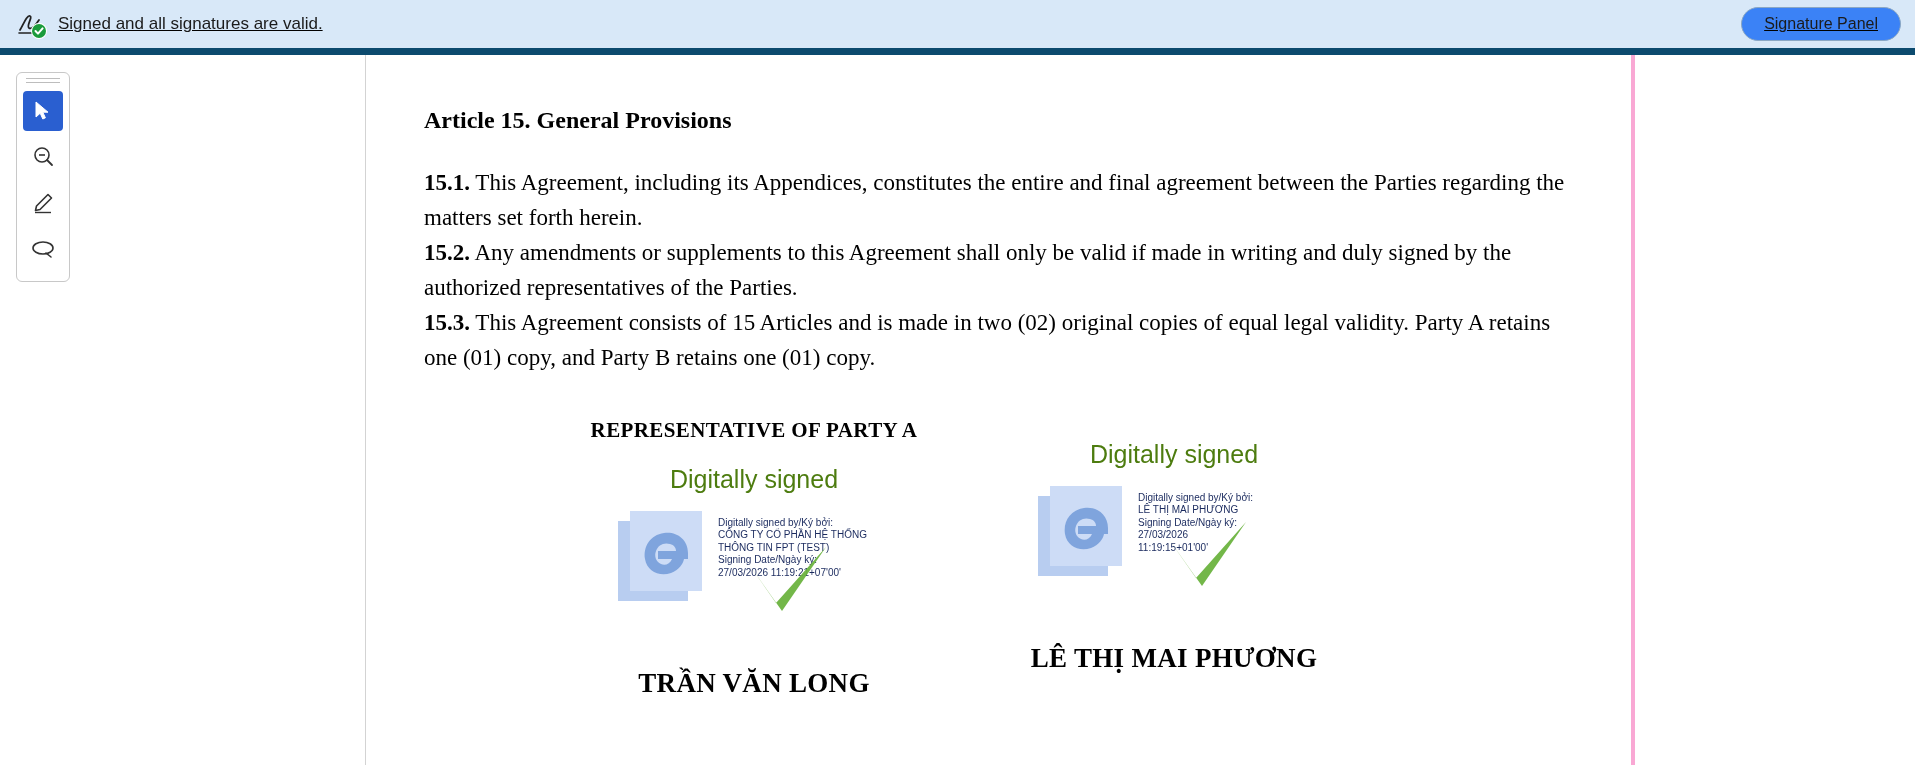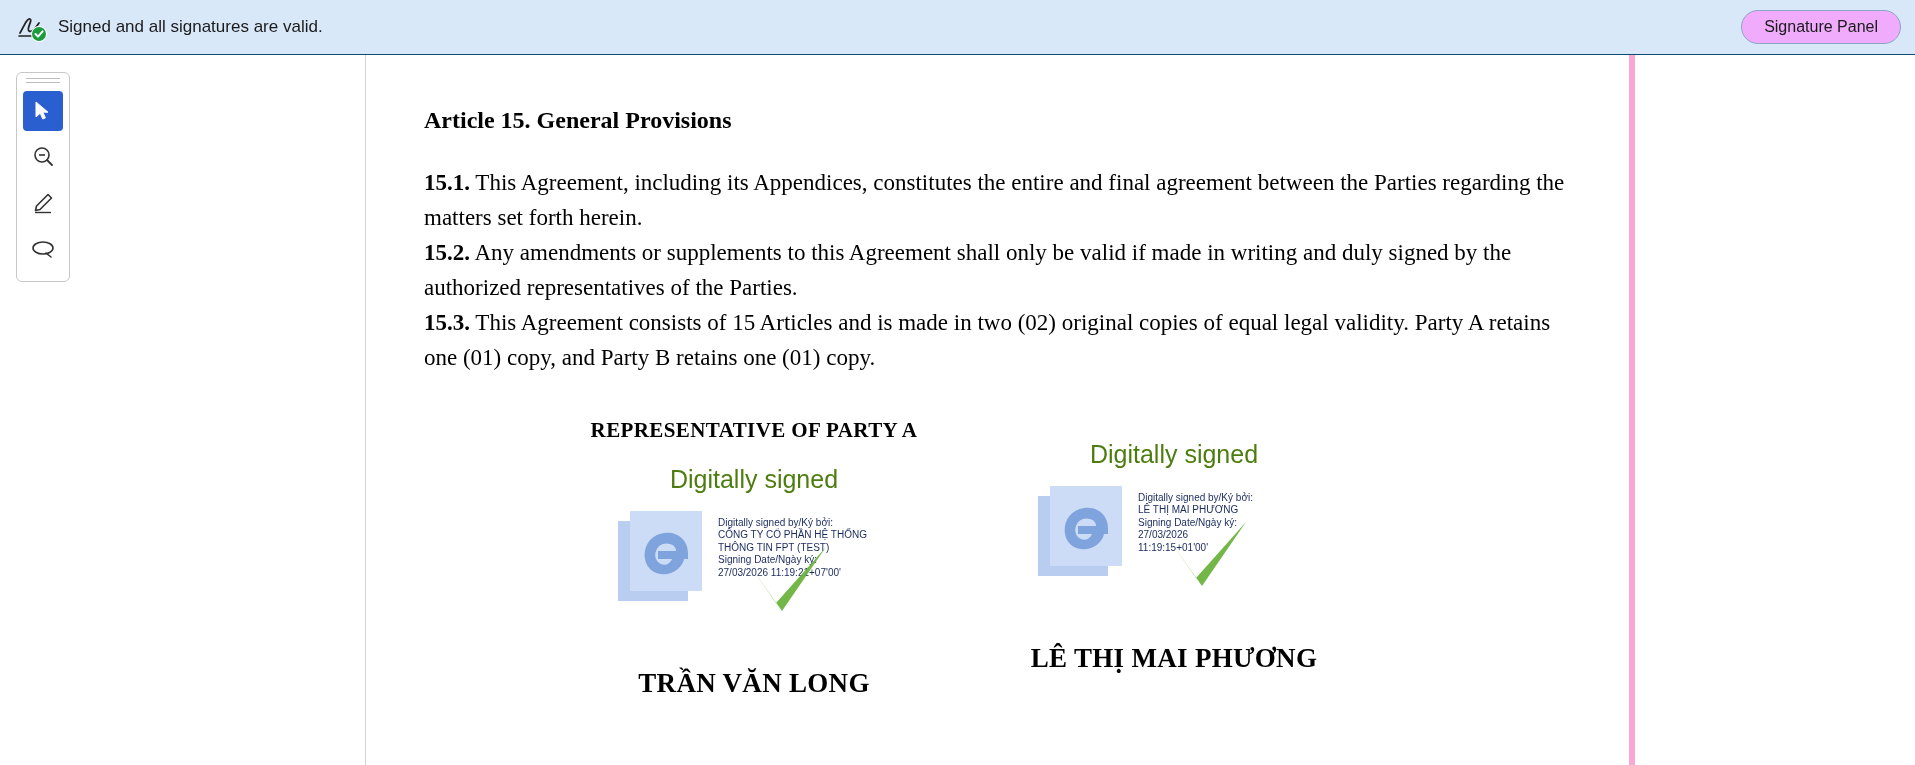--- a/index.html
+++ b/index.html
@@ -15,44 +15,45 @@
     position: relative;
   }
 
   
   .status-bar {
     position: absolute;
     top: 0; left: 0;
     width: 1915px;
     height: 55px;
     background: #d8e8f8;
-    border-bottom: 1px solid #0c4a6e;
+    border-bottom: 7px solid #0c4a6e;
     display: flex;
     align-items: center;
     box-sizing: border-box;
     padding: 0 14px;
+    text-decoration: underline;
   }
   .status-icon {
     width: 34px;
     height: 34px;
     position: relative;
     flex: 0 0 auto;
     margin-right: 10px;
   }
   .status-icon svg { display: block; }
   .status-text {
     font-size: 17px;
     color: #1b1b1b;
     white-space: nowrap;
   }
   .spacer { flex: 1 1 auto; }
   .sig-panel-btn {
     border: 1px solid #8aa7c4;
     border-radius: 17px;
-    background: #f0abfc;
+    background: #3b82f6;
     color: #1b1b1b;
     font-size: 16px;
     padding: 7px 22px;
     cursor: pointer;
     white-space: nowrap;
   }
 
   
   .toolbar {
     position: absolute;
@@ -93,21 +94,21 @@
 
   
   .page-wrap {
     position: absolute;
     left: 365px;
     top: 55px;
     width: 1270px;
     height: 710px;
     background: #ffffff;
     border-left: 1px solid #d3d3d3;
-    border-right: 6px solid #f9a8d4;
+    border-right: 4px solid #f9a8d4;
     box-sizing: border-box;
   }
   .doc {
     font-family: "Liberation Serif", serif;
     color: #000000;
     padding: 52px 60px 0 58px;
   }
   .doc h2 {
     font-size: 24px;
     margin: 0 0 32px 0;

